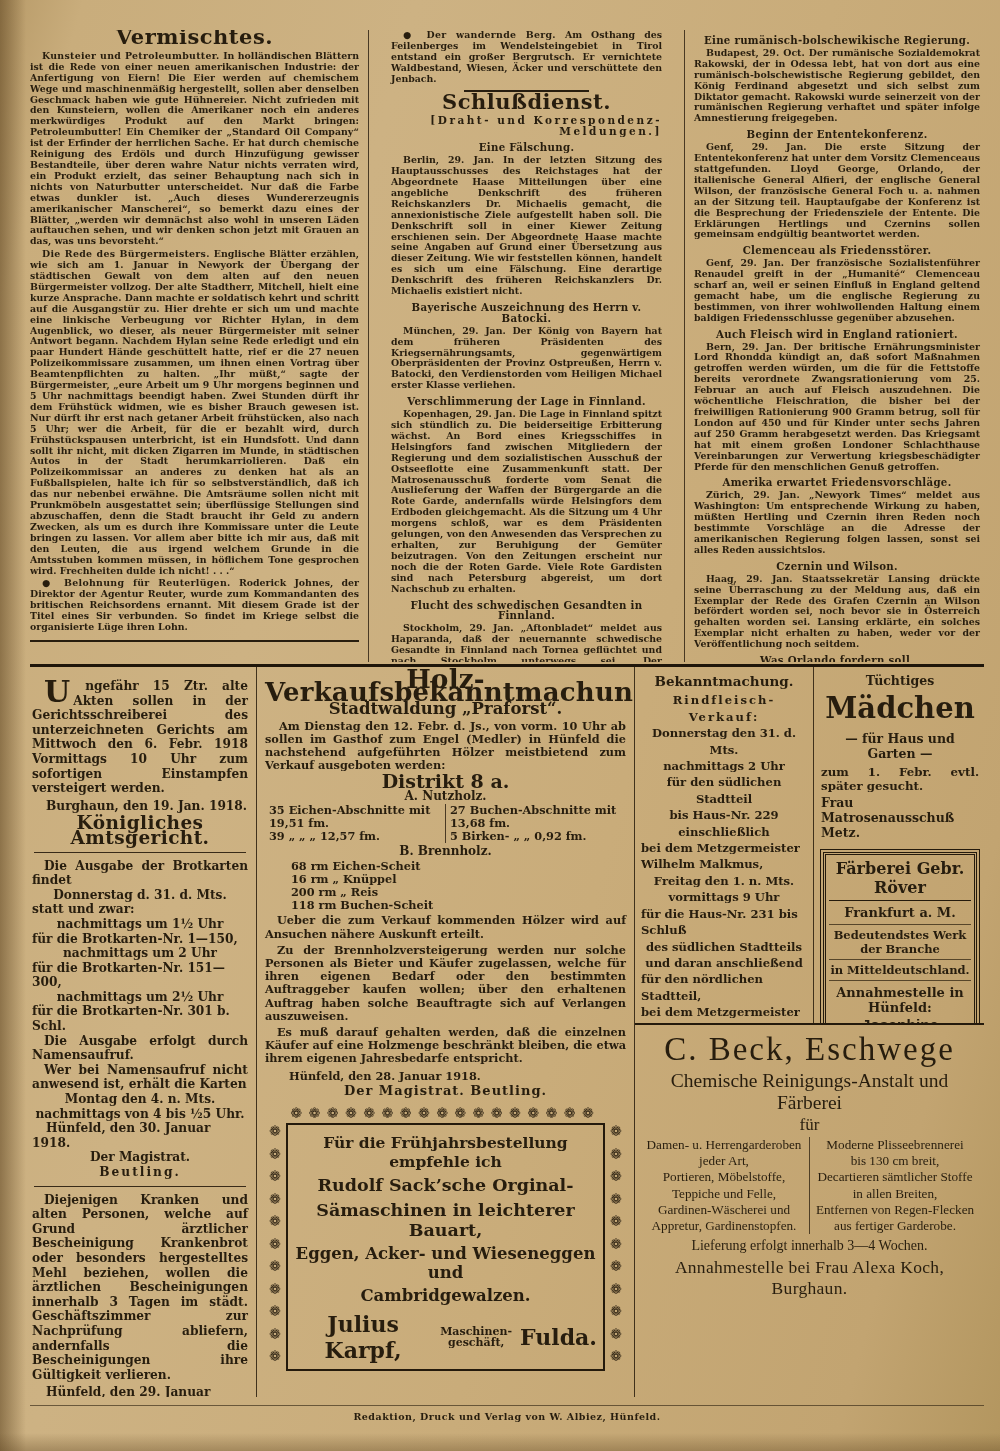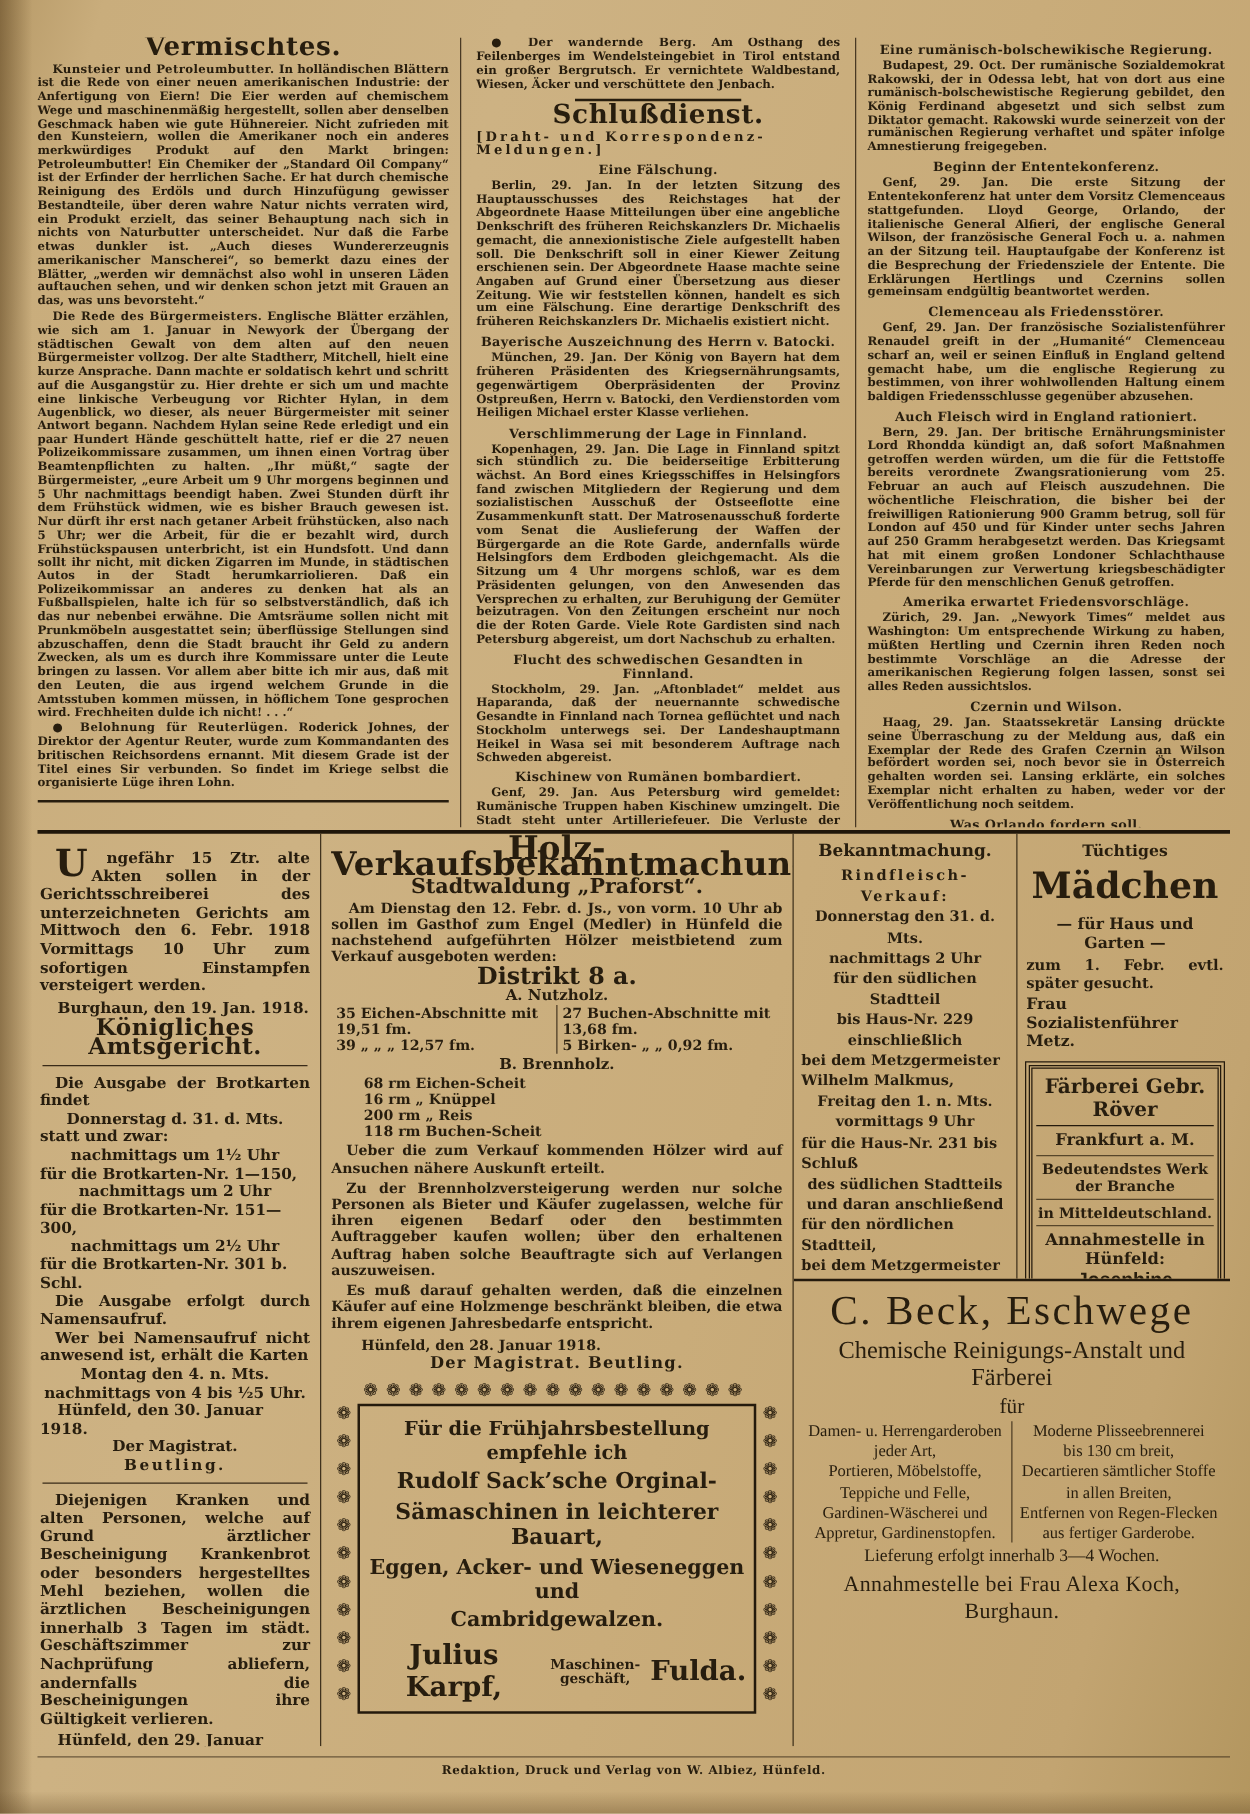--- a/index.html
+++ b/index.html
@@ -14,28 +14,28 @@
     background:linear-gradient(90deg,rgba(90,65,30,.55),rgba(90,65,30,0));pointer-events:none;}
   .edge-bottom{position:absolute;left:0;right:0;bottom:0;height:18px;
     background:linear-gradient(0deg,rgba(90,65,30,.35),rgba(90,65,30,0));pointer-events:none;}
 
   .paper{position:absolute;inset:0;padding:30px 16px 0 30px;box-sizing:border-box;}
 
   
   .top{display:flex;height:632px;overflow:hidden;}
   .col{box-sizing:border-box;overflow:hidden;font-size:9.4px;line-height:10.9px;font-weight:600;}
   .col1{width:338px;padding-right:9px;}
-  .col2{width:316px;padding:0 12px;border-left:1.5px solid rgba(40,28,12,.8);}
+  .col2{width:316px;padding:0 22px;border-left:1.5px solid rgba(40,28,12,.8);}
   .col3{flex:1;padding:0 4px 0 9px;border-left:1.5px solid rgba(40,28,12,.8);}
   .section-title{font-size:21px;font-weight:800;text-align:center;margin:2px 0 8px;letter-spacing:.5px;}
   .art{text-align:justify;text-indent:12px;margin:0 0 2px;}
   .runhead{font-weight:800;letter-spacing:.3px;}
   .headline{text-align:center;font-weight:800;font-size:10.2px;margin:5px 0 2px;letter-spacing:.3px;}
   .dateline{font-weight:800;}
-  .subtitle{text-align:left;font-weight:800;font-size:10.5px;letter-spacing:2.5px;margin:1px 0 3px;}
+  .subtitle{text-align:right;font-weight:800;font-size:10.5px;letter-spacing:2.5px;margin:1px 0 3px;}
   .shortrule{width:46%;border:0;border-top:2.5px solid #271d0e;margin:5px auto 5px;}
   .colrule{border:0;border-top:2.5px solid #271d0e;margin:7px 0 0;}
 
   
   .bottom{display:flex;border-top:3px solid #1f160a;height:730px;overflow:hidden;margin-top:2px;}
   .bcolA{width:226px;box-sizing:border-box;padding:10px 8px 0 2px;overflow:hidden;font-size:12.2px;line-height:14.6px;font-weight:600;}
   .bcolB{width:378px;box-sizing:border-box;border-left:1.5px solid rgba(40,28,12,.85);padding:4px 8px 0 8px;overflow:hidden;}
   .bcolCD{flex:1;box-sizing:border-box;border-left:1.5px solid rgba(40,28,12,.85);display:flex;flex-direction:column;overflow:hidden;}
   .cd-top{display:flex;height:356px;overflow:hidden;}
   .bcolC{width:178px;box-sizing:border-box;padding:6px 6px 0 6px;overflow:hidden;font-size:11.6px;line-height:16.4px;font-weight:600;}
@@ -300,21 +300,21 @@
               <div class="cb">Freitag den 1. n. Mts.</div>
               <div class="c">von nachmittags 3 Uhr ab</div>
             </div>
         </div>
         <div class="bcolD">
           <div>
             <div class="md-top">Tüchtiges</div>
             <div class="md-title">Mädchen</div>
             <div class="md-sub">— für Haus und Garten —</div>
             <div class="md-line">zum 1. Febr. evtl. später gesucht.</div>
-            <div class="md-name">Frau Sozialistenführer Metz.</div>
+            <div class="md-name">Frau Matrosenausschuß Metz.</div>
           </div>
           <div class="fb-box">
             <div class="fb-title">Färberei Gebr. Röver</div>
             <div class="fb-city">Frankfurt a. M.</div>
             <div class="fb-l1">Bedeutendstes Werk der Branche</div>
             <div class="fb-l2">in Mitteldeutschland.</div>
             <div class="fb-l3">Annahmestelle in Hünfeld:</div>
             <div class="fb-name">Josephine Strauss,</div>
             <div class="fb-addr">Töpferstraße.</div>
           </div>

